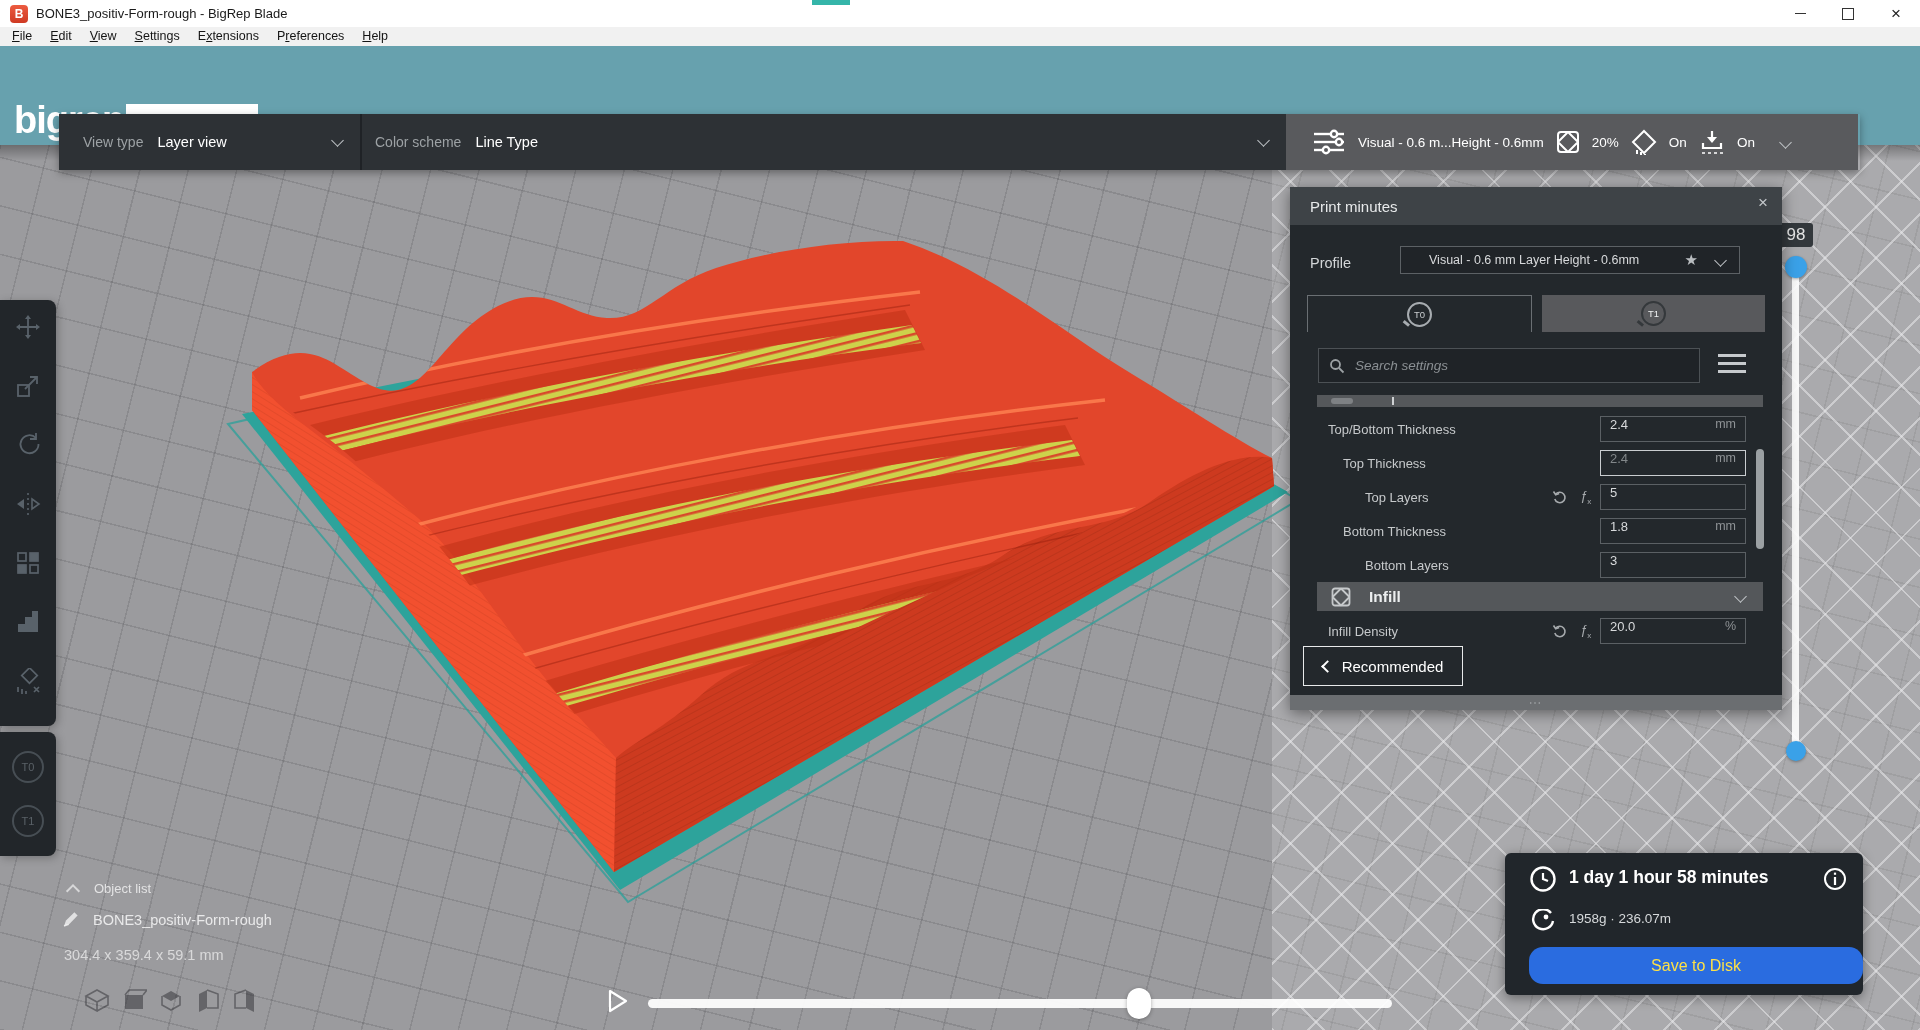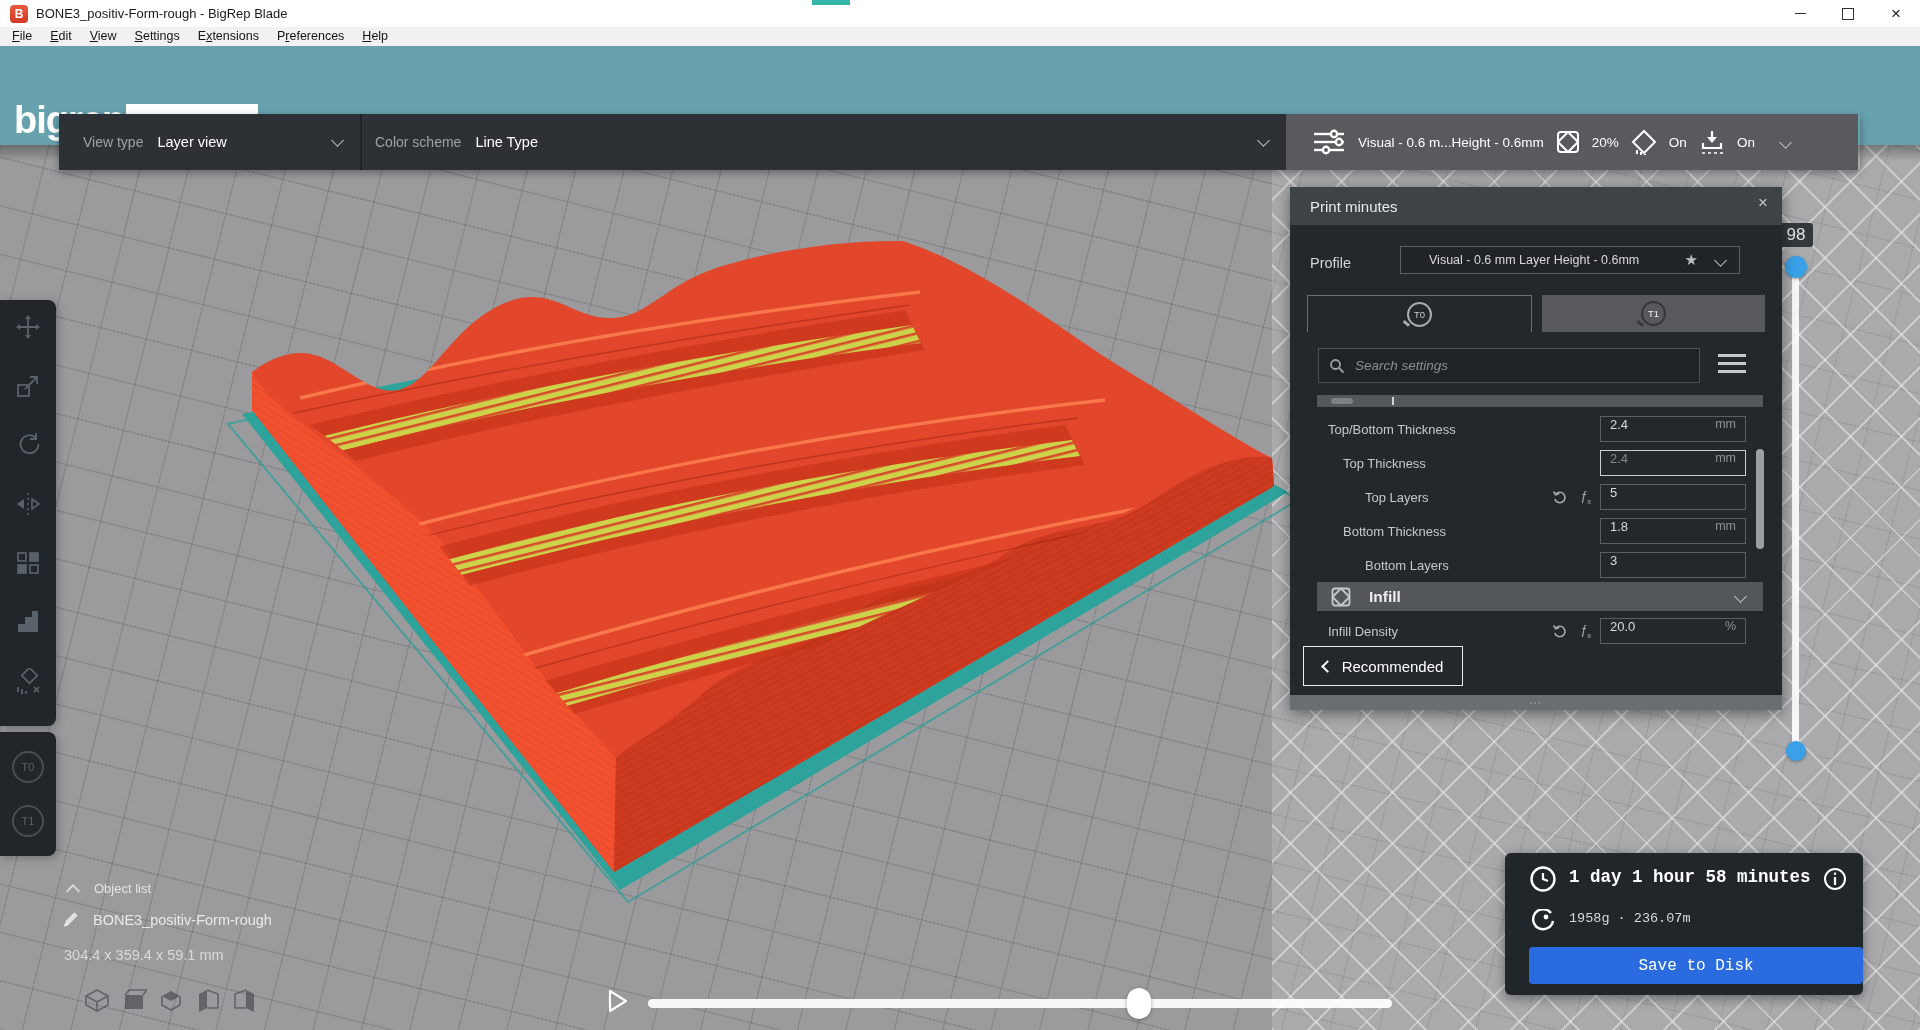--- a/index.html
+++ b/index.html
@@ -143,25 +143,25 @@
   #cat-infill .chev{position:absolute;right:18px;}
   #pp-scrollbar{left:466px;top:262px;width:8px;height:100px;border-radius:4px;background:#9ba0a3;}
   #btn-recommended{left:13px;top:459px;width:158px;height:38px;border:1px solid #e8eaeb;
     display:flex;align-items:center;justify-content:center;gap:10px;color:#fff;font-size:15px;}
   .chev-left{width:7px;height:7px;border-left:2px solid #fff;border-bottom:2px solid #fff;transform:rotate(45deg);}
   #pp-resize{left:0;top:508px;width:492px;height:15px;background:#6b6e71;display:flex;align-items:center;justify-content:center;
     color:#9ea2a5;font-size:13px;letter-spacing:2px;line-height:6px;}
 
   
   #stats-card{left:1505px;top:853px;width:358px;height:142px;background:#21262b;border-radius:6px;
-    box-shadow:0 3px 12px rgba(0,0,0,.4);font-family:Liberation Mono, monospace;}
+    box-shadow:0 3px 12px rgba(0,0,0,.4);}
   #stat-time{left:64px;top:14px;font-size:17.5px;font-weight:bold;color:#fff;}
   #stat-material{left:64px;top:58px;font-size:13.5px;color:#d6d9db;}
-  #save-btn{left:24px;top:94px;width:334px;height:37px;background:#2a6ce0;border-radius:4px;
-    display:flex;align-items:center;justify-content:center;color:#ffffff;font-size:16px;}
+  #save-btn{left:24px;top:94px;width:334px;height:37px;background:#2a6ce0;border-radius:14px;
+    display:flex;align-items:center;justify-content:center;color:#fde047;font-size:16px;}
   svg{display:block;}
 </style>
 </head>
 <body>
 
 <div class="abs" id="viewport">
   <div class="abs" id="crosshatch"></div>
 
   <svg class="abs" id="model-svg" viewBox="0 0 1920 1030">
     <defs>

